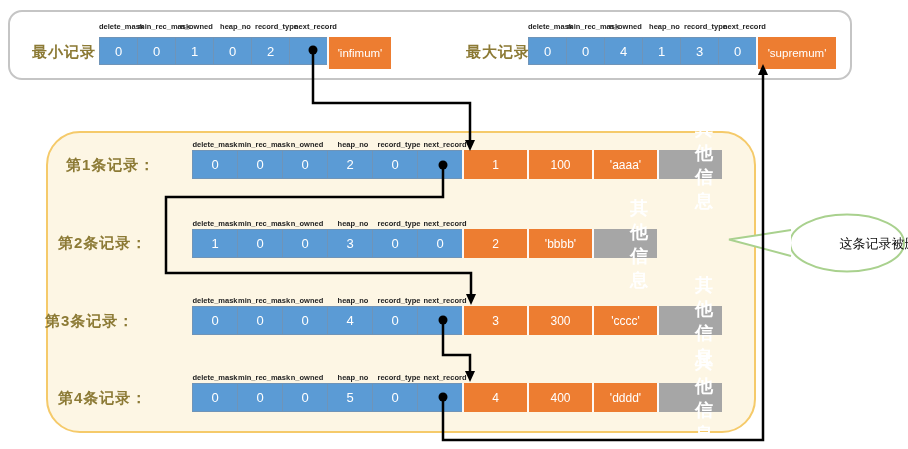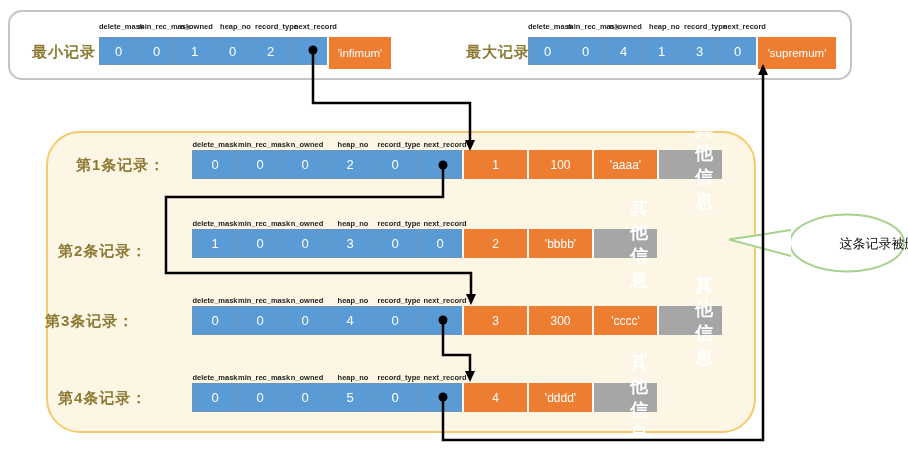--- a/index.html
+++ b/index.html
@@ -77,21 +77,21 @@
     <div class="bcell">0</div>
     <div class="bcell">4</div>
     <div class="bcell">1</div>
     <div class="bcell">3</div>
     <div class="bcell">0</div>
     <div class="tailcell" style="width:78px;border-left:2px solid rgba(255,255,255,0.95)">'supremum'</div>
   </div>
 
   <div class="abs" id="page-box"></div>
 
-  <div class="abs rec-label" style="left:76px;top:156px">第1条记录：</div>
+  <div class="abs rec-label" style="left:66px;top:156px">第1条记录：</div>
   <div class="abs hdr-row" style="left:192px;top:140px">
     <span class="hdr w46">delete_mask</span>
     <span class="hdr w46">min_rec_mask</span>
     <span class="hdr w46">n_owned</span>
     <span class="hdr w46">heap_no</span>
     <span class="hdr w46">record_type</span>
     <span class="hdr w46">next_record</span>
   </div>
   <div class="abs cell-row" style="left:192px;top:150px">
     <div class="bcell w46">0</div>
@@ -99,21 +99,21 @@
     <div class="bcell w46">0</div>
     <div class="bcell w46">2</div>
     <div class="bcell w46">0</div>
     <div class="bcell w46"></div>
     <div class="dcell">1</div>
     <div class="dcell">100</div>
     <div class="dcell">'aaaa'</div>
     <div class="dcell gray">其他信息</div>
   </div>
 
-  <div class="abs rec-label" style="left:58px;top:242px">第2条记录：</div>
+  <div class="abs rec-label" style="left:58px;top:234px">第2条记录：</div>
   <div class="abs hdr-row" style="left:192px;top:219px">
     <span class="hdr w46">delete_mask</span>
     <span class="hdr w46">min_rec_mask</span>
     <span class="hdr w46">n_owned</span>
     <span class="hdr w46">heap_no</span>
     <span class="hdr w46">record_type</span>
     <span class="hdr w46">next_record</span>
   </div>
   <div class="abs cell-row" style="left:192px;top:229px">
     <div class="bcell w46">1</div>
@@ -159,20 +159,21 @@
     <span class="hdr w46">next_record</span>
   </div>
   <div class="abs cell-row" style="left:192px;top:383px">
     <div class="bcell w46">0</div>
     <div class="bcell w46">0</div>
     <div class="bcell w46">0</div>
     <div class="bcell w46">5</div>
     <div class="bcell w46">0</div>
     <div class="bcell w46"></div>
     <div class="dcell">4</div>
+    <div class="dcell">400</div>
     <div class="dcell">'dddd'</div>
     <div class="dcell gray">其他信息</div>
   </div>
 
   <svg class="abs" id="overlay" width="908" height="449" viewBox="0 0 908 449">
 
     <g>
       <ellipse cx="847" cy="243" rx="57" ry="28.5" fill="#ffffff" stroke="#A9D18E" stroke-width="2"></ellipse>
       <path d="M 791 230 L 729 239.5 L 791 256" fill="#ffffff" stroke="#A9D18E" stroke-width="2" stroke-linejoin="miter"></path>
     </g>

